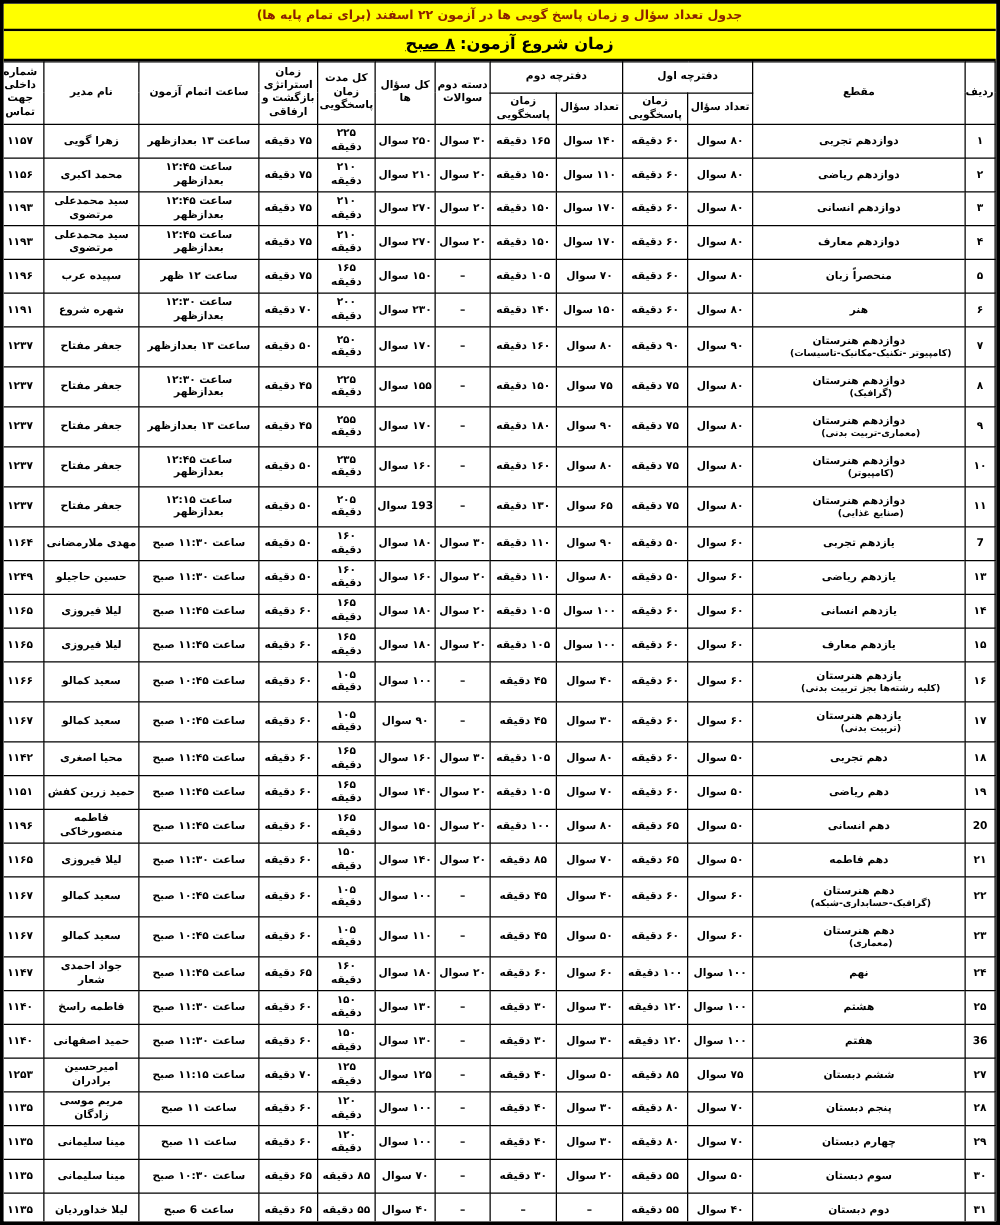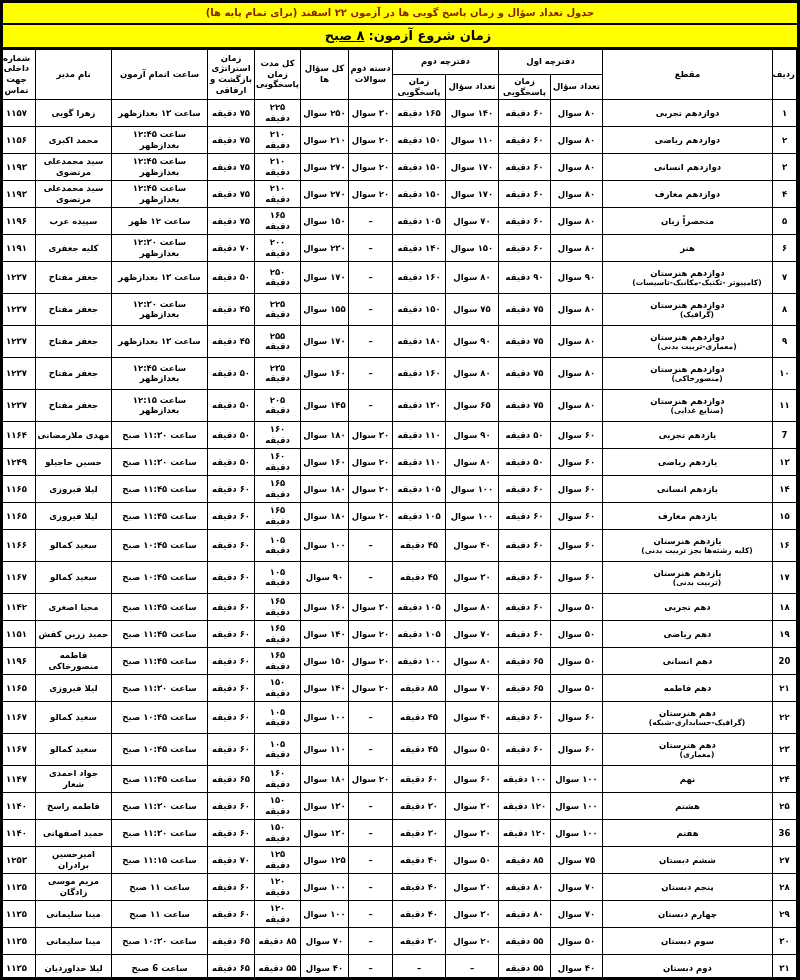--- a/index.html
+++ b/index.html
@@ -191,21 +191,21 @@
           </td>
           <td>۸۰ سوال</td>
           <td>۶۰ دقیقه</td>
           <td>۱۵۰ سوال</td>
           <td>۱۴۰ دقیقه</td>
           <td>–</td>
           <td>۲۳۰ سوال</td>
           <td>۲۰۰ دقیقه</td>
           <td>۷۰ دقیقه</td>
           <td>ساعت ۱۲:۳۰ بعدازظهر</td>
-          <td>کلیه جعفری</td>
+          <td>شهره شروع</td>
           <td>۱۱۹۱</td>
         </tr>
         <tr class="tall">
           <td>۷</td>
           <td>
             <div>دوازدهم هنرستان</div>
             <div class="sub">(کامپیوتر -تکنیک-مکانیک-تاسیسات)</div>
           </td>
           <td>۹۰ سوال</td>
           <td>۹۰ دقیقه</td>
@@ -252,21 +252,21 @@
           <td>۲۵۵ دقیقه</td>
           <td>۴۵ دقیقه</td>
           <td>ساعت ۱۳ بعدازظهر</td>
           <td>جعفر مفتاح</td>
           <td>۱۲۳۷</td>
         </tr>
         <tr class="tall">
           <td>۱۰</td>
           <td>
             <div>دوازدهم هنرستان</div>
-            <div class="sub">(منصورخاکی)</div>
+            <div class="sub">(کامپیوتر)</div>
           </td>
           <td>۸۰ سوال</td>
           <td>۷۵ دقیقه</td>
           <td>۸۰ سوال</td>
           <td>۱۶۰ دقیقه</td>
           <td>–</td>
           <td>۱۶۰ سوال</td>
           <td>۲۳۵ دقیقه</td>
           <td>۵۰ دقیقه</td>
           <td>ساعت ۱۲:۴۵ بعدازظهر</td>
@@ -277,21 +277,21 @@
           <td>۱۱</td>
           <td>
             <div>دوازدهم هنرستان</div>
             <div class="sub">(صنایع غذایی)</div>
           </td>
           <td>۸۰ سوال</td>
           <td>۷۵ دقیقه</td>
           <td>۶۵ سوال</td>
           <td>۱۳۰ دقیقه</td>
           <td>–</td>
-          <td>۱۴۵ سوال</td>
+          <td>193 سوال</td>
           <td>۲۰۵ دقیقه</td>
           <td>۵۰ دقیقه</td>
           <td>ساعت ۱۲:۱۵ بعدازظهر</td>
           <td>جعفر مفتاح</td>
           <td>۱۲۳۷</td>
         </tr>
         <tr>
           <td>7</td>
           <td>
             <div>یازدهم تجربی</div>

